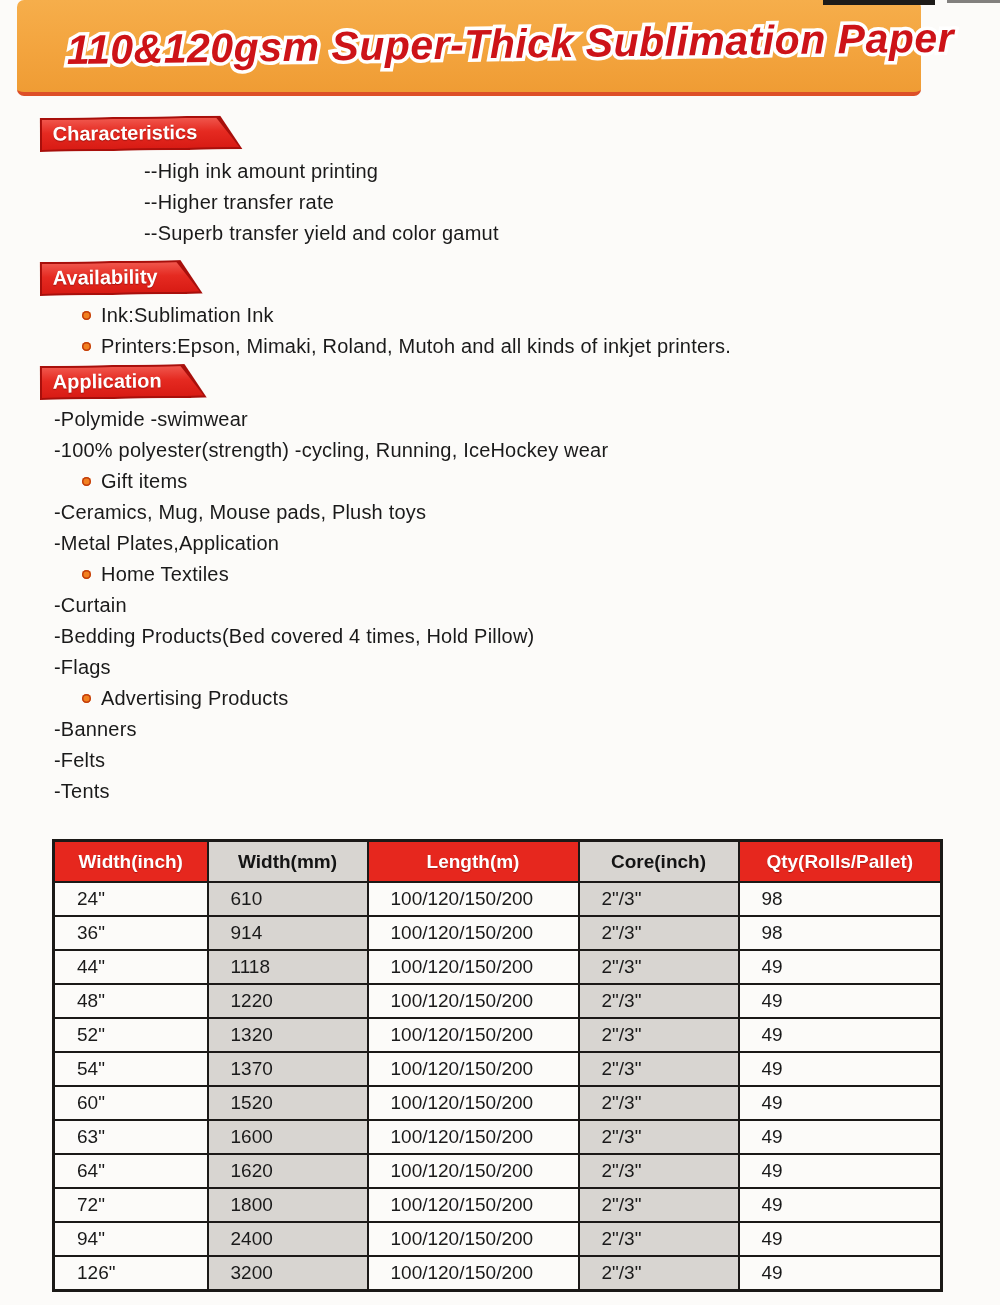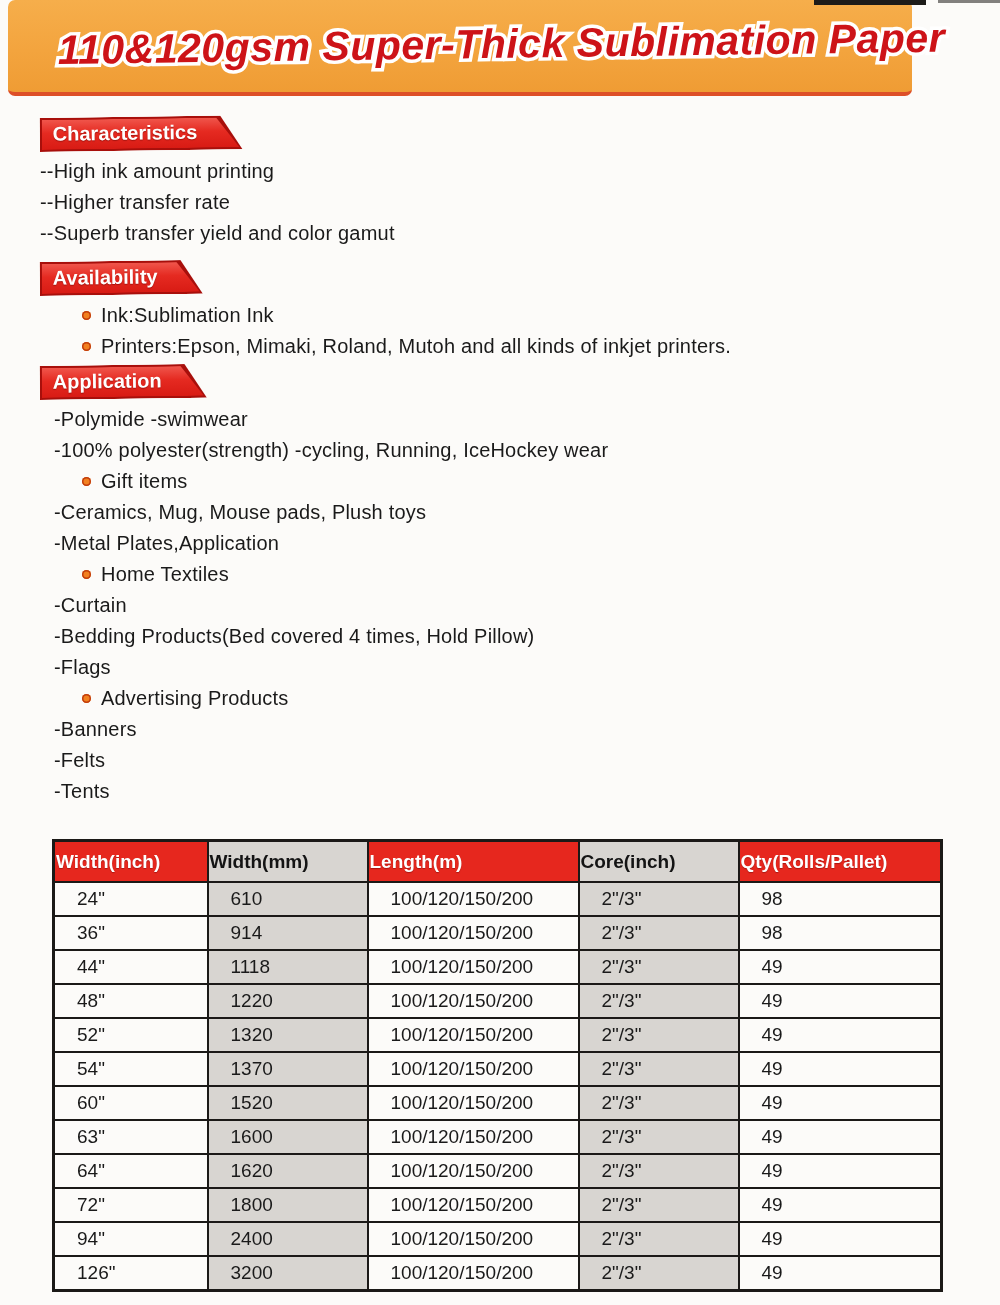--- a/index.html
+++ b/index.html
@@ -5,21 +5,21 @@
   html,body { margin:0; padding:0; background:#e9e6e1; }
   .page {
     position:relative; width:1000px; height:1305px;
     background:#fcfbf9; overflow:hidden;
     font-family:"Liberation Sans","DejaVu Sans",sans-serif;
     color:#1a1a1a;
   }
 
   
   .banner {
-    position:absolute; top:0; left:8px; width:904px; height:92px;
+    position:absolute; top:0; left:17px; width:904px; height:92px;
     background:linear-gradient(180deg,#f6ae4b 0%,#f3a43e 55%,#ef9c34 100%);
     border-bottom:4px solid #dd4f28;
     border-radius:7px;
   }
   .scan-strip { position:absolute; background:#1d1b19; }
   .s1 { top:0; left:806px; width:112px; height:5px; }
   .s2 { top:0; left:930px; width:62px; height:3px; opacity:.55; }
   .title-svg { position:absolute; left:38px; top:10px; }
   .title-text {
     font-family:"Liberation Sans","DejaVu Sans",sans-serif;
@@ -45,38 +45,38 @@
     padding:2px 42px 3px 11px;
     text-shadow:0 1px 1px rgba(90,0,0,.45);
   }
   .sec-char  { margin-top:22px; }
   .sec-avail { margin-top:13px; }
   .sec-app   { margin-top:0; }
 
   ul.items { list-style:none; margin:4px 0 4px 0; padding:0; }
   li.item { position:relative; font-size:20px; line-height:31px; letter-spacing:.2px; }
   li.li-dash { padding-left:54px; }
-  li.li-c    { padding-left:40px; }
+  li.li-c    { padding-left:100px;margin-left:44px; }
   li.li-dot  { padding-left:101px; }
   .dot {
     position:absolute; left:82px; top:11px; width:9px; height:9px;
     border-radius:50%; background:#f28020;
     box-shadow:inset 0 0 0 1.5px #c13d0e;
   }
 
   
   .spec-table {
     margin:32px 0 0 52px; width:888px;
     border-collapse:collapse; table-layout:fixed;
     border:3px solid #1b1917;
   }
   .spec-table th, .spec-table td {
     border:2px solid #1b1917; overflow:hidden; white-space:nowrap;
   }
-  .spec-table th { height:37px; font-size:19px; font-weight:bold; text-align:left; }
+  .spec-table th { height:37px; font-size:19px; font-weight:bold; text-align:center; }
   .spec-table td { height:30px; font-size:19px; padding-left:22px; text-align:left; }
   .h-red  { background:#e6271e; color:#ffffff; text-shadow:0 1px 1px rgba(80,0,0,.4); }
   .h-gray { background:#d8d5d1; color:#141414; }
   .c-gray  { background:#d8d5d1; }
   .c-white { background:#fcfbf9; }
 </style>
 </head>
 <body>
 
 <div class="page">

